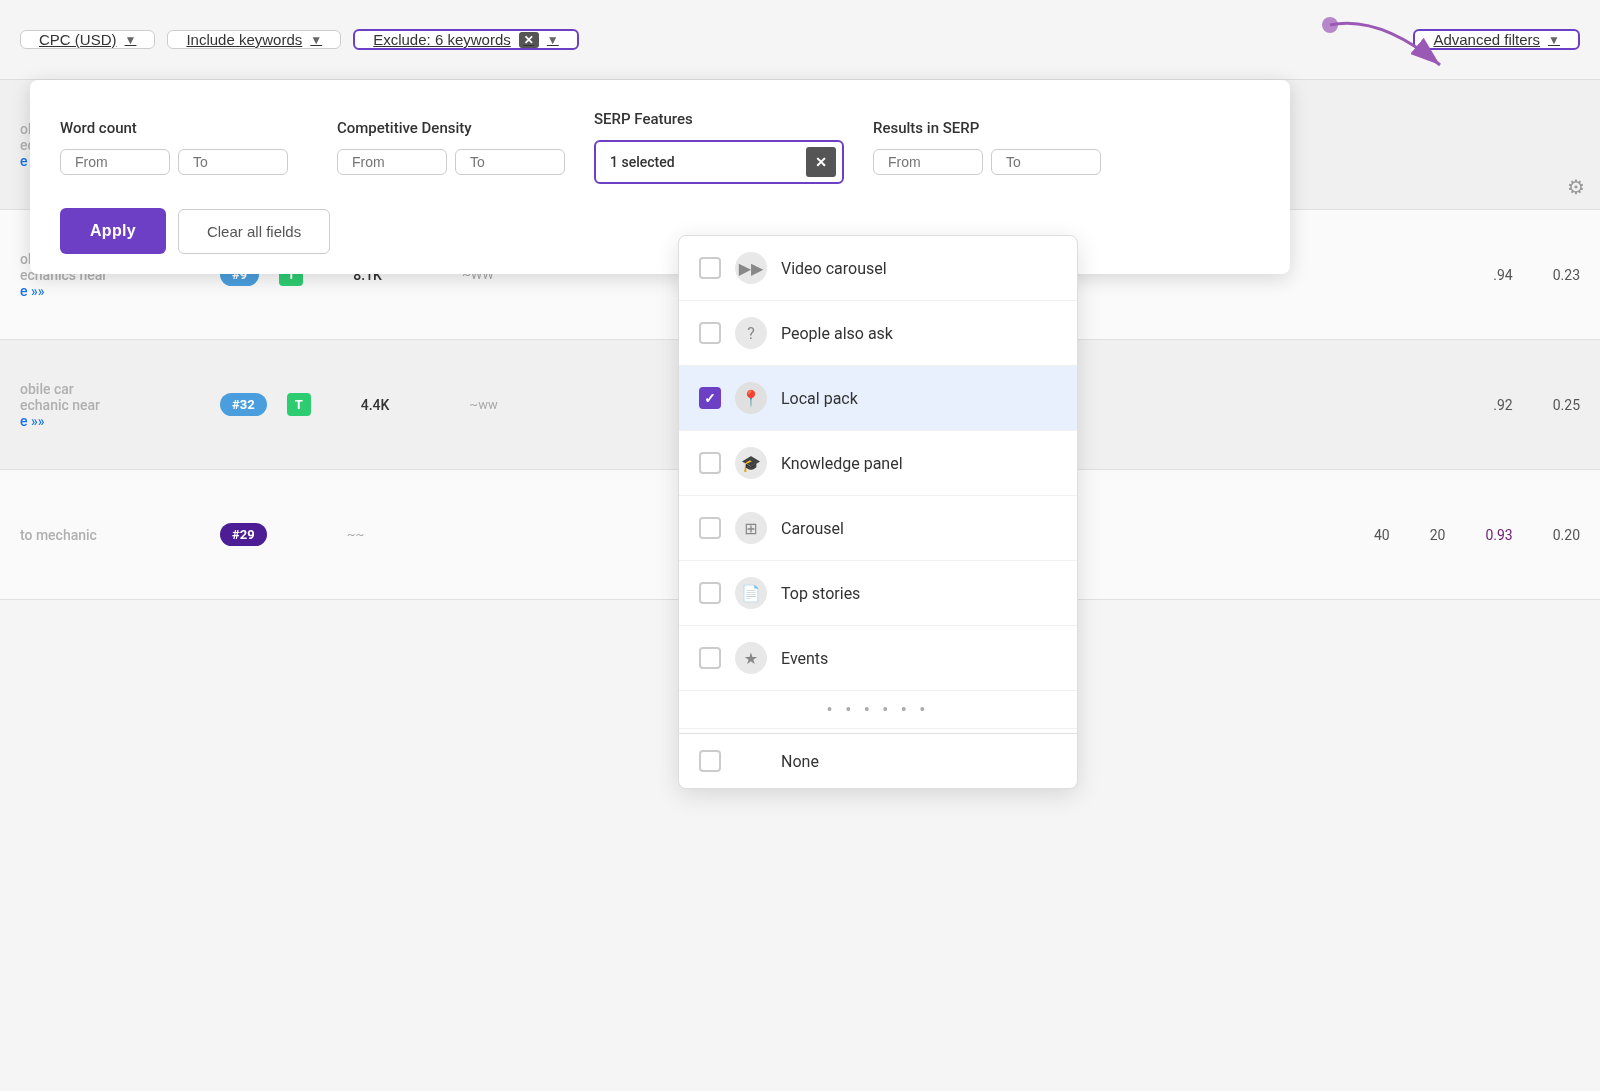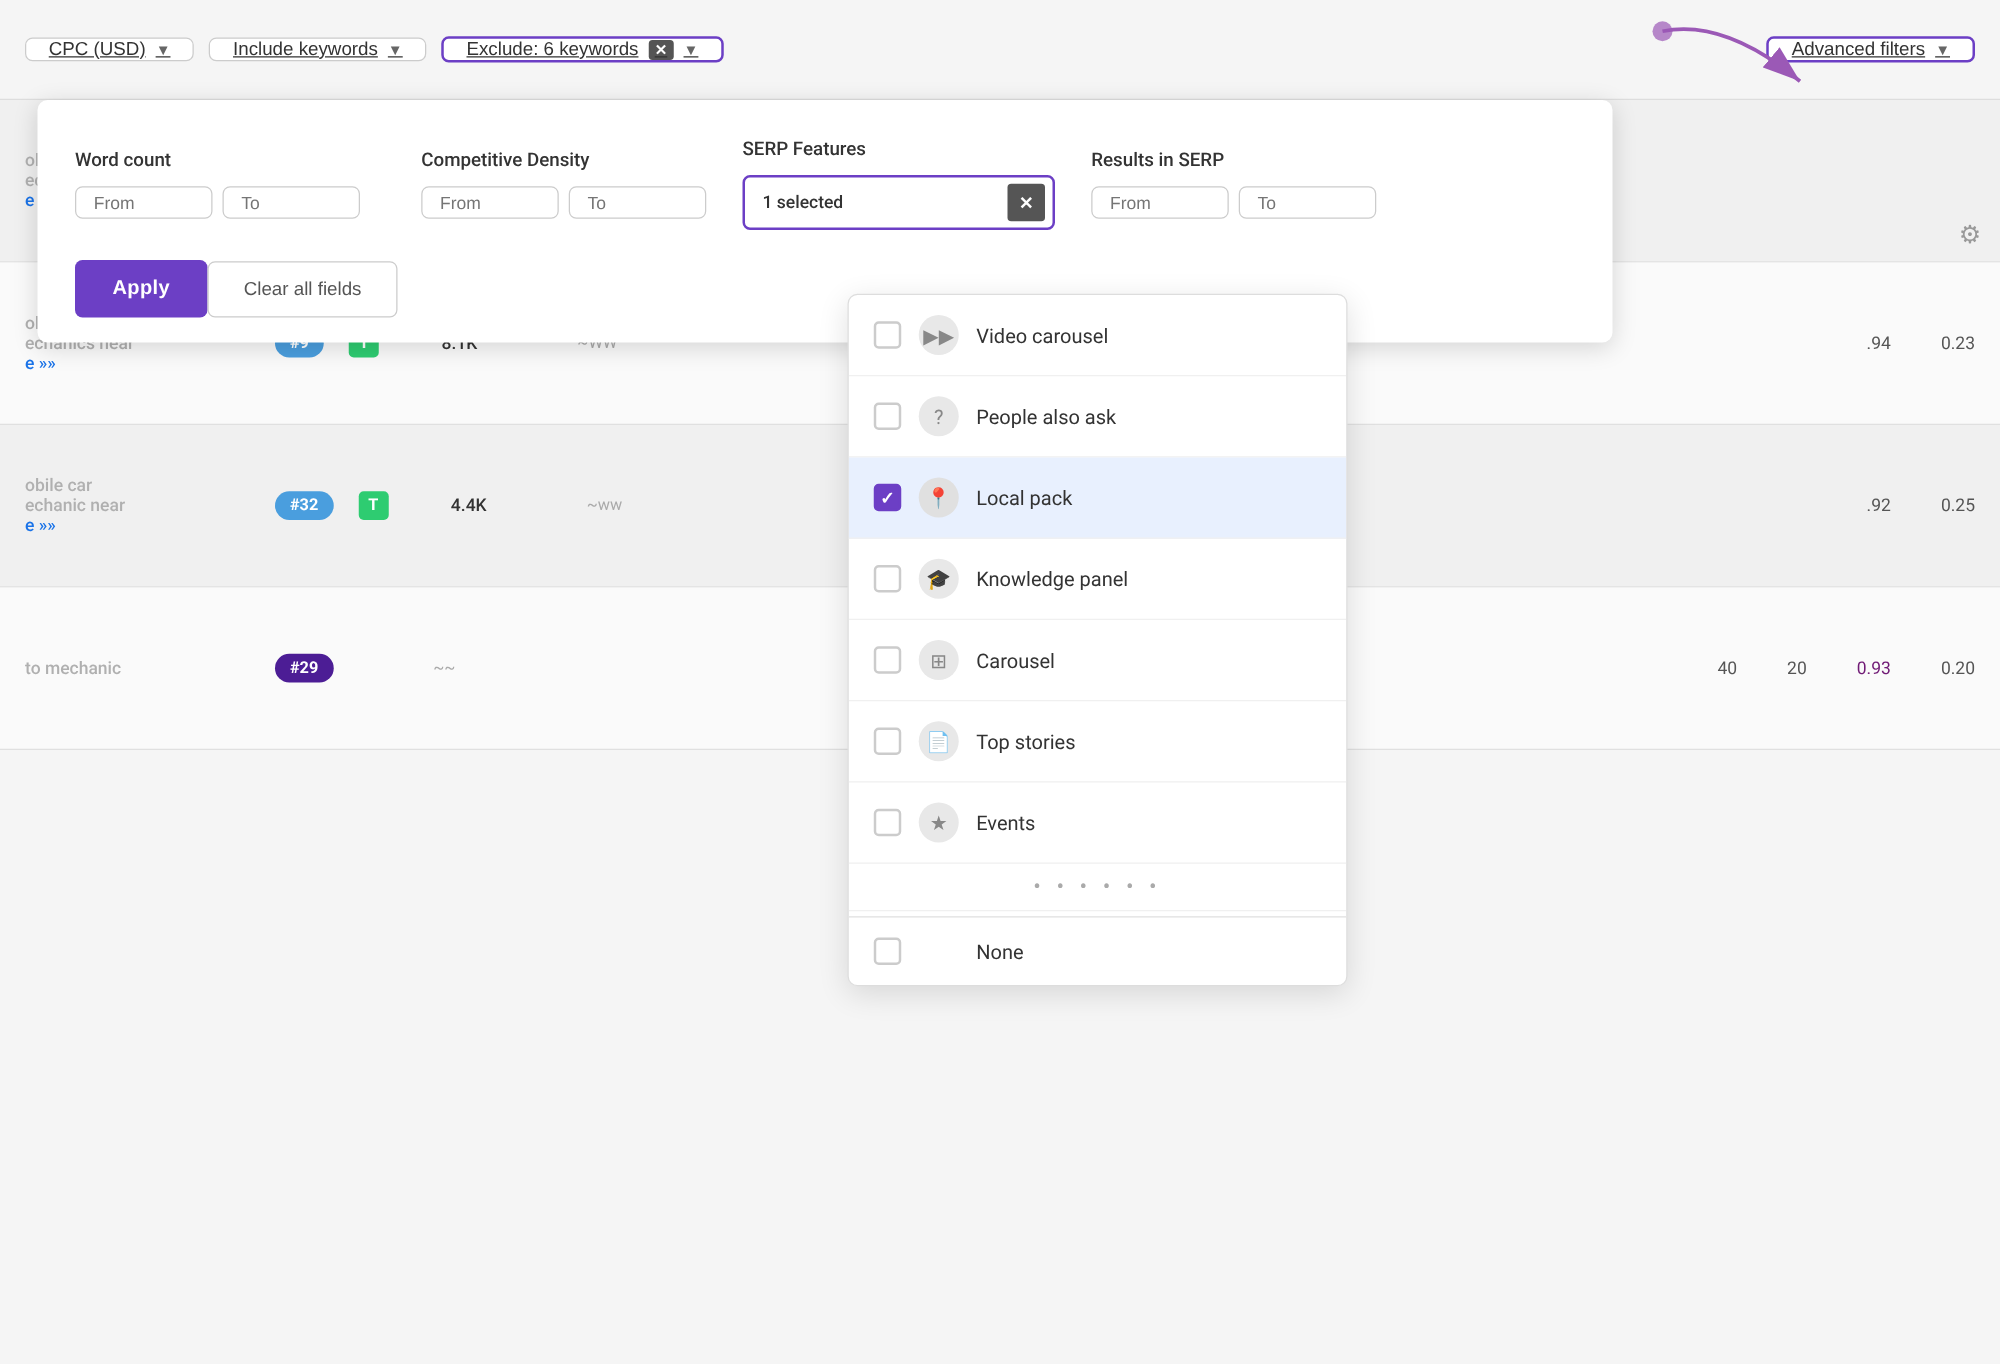--- a/index.html
+++ b/index.html
@@ -206,20 +206,21 @@
       font-weight: bold;
       font-size: 14px;
       margin-right: 6px;
       border-radius: 3px;
       cursor: pointer;
     }
 
     
     .panel-actions {
       display: flex;
+      gap: 12px;
       margin-top: 24px;
       align-items: center;
     }
 
     .apply-btn {
       background: #6c3fc5;
       color: white;
       border: none;
       border-radius: 6px;
       padding: 14px 30px;

